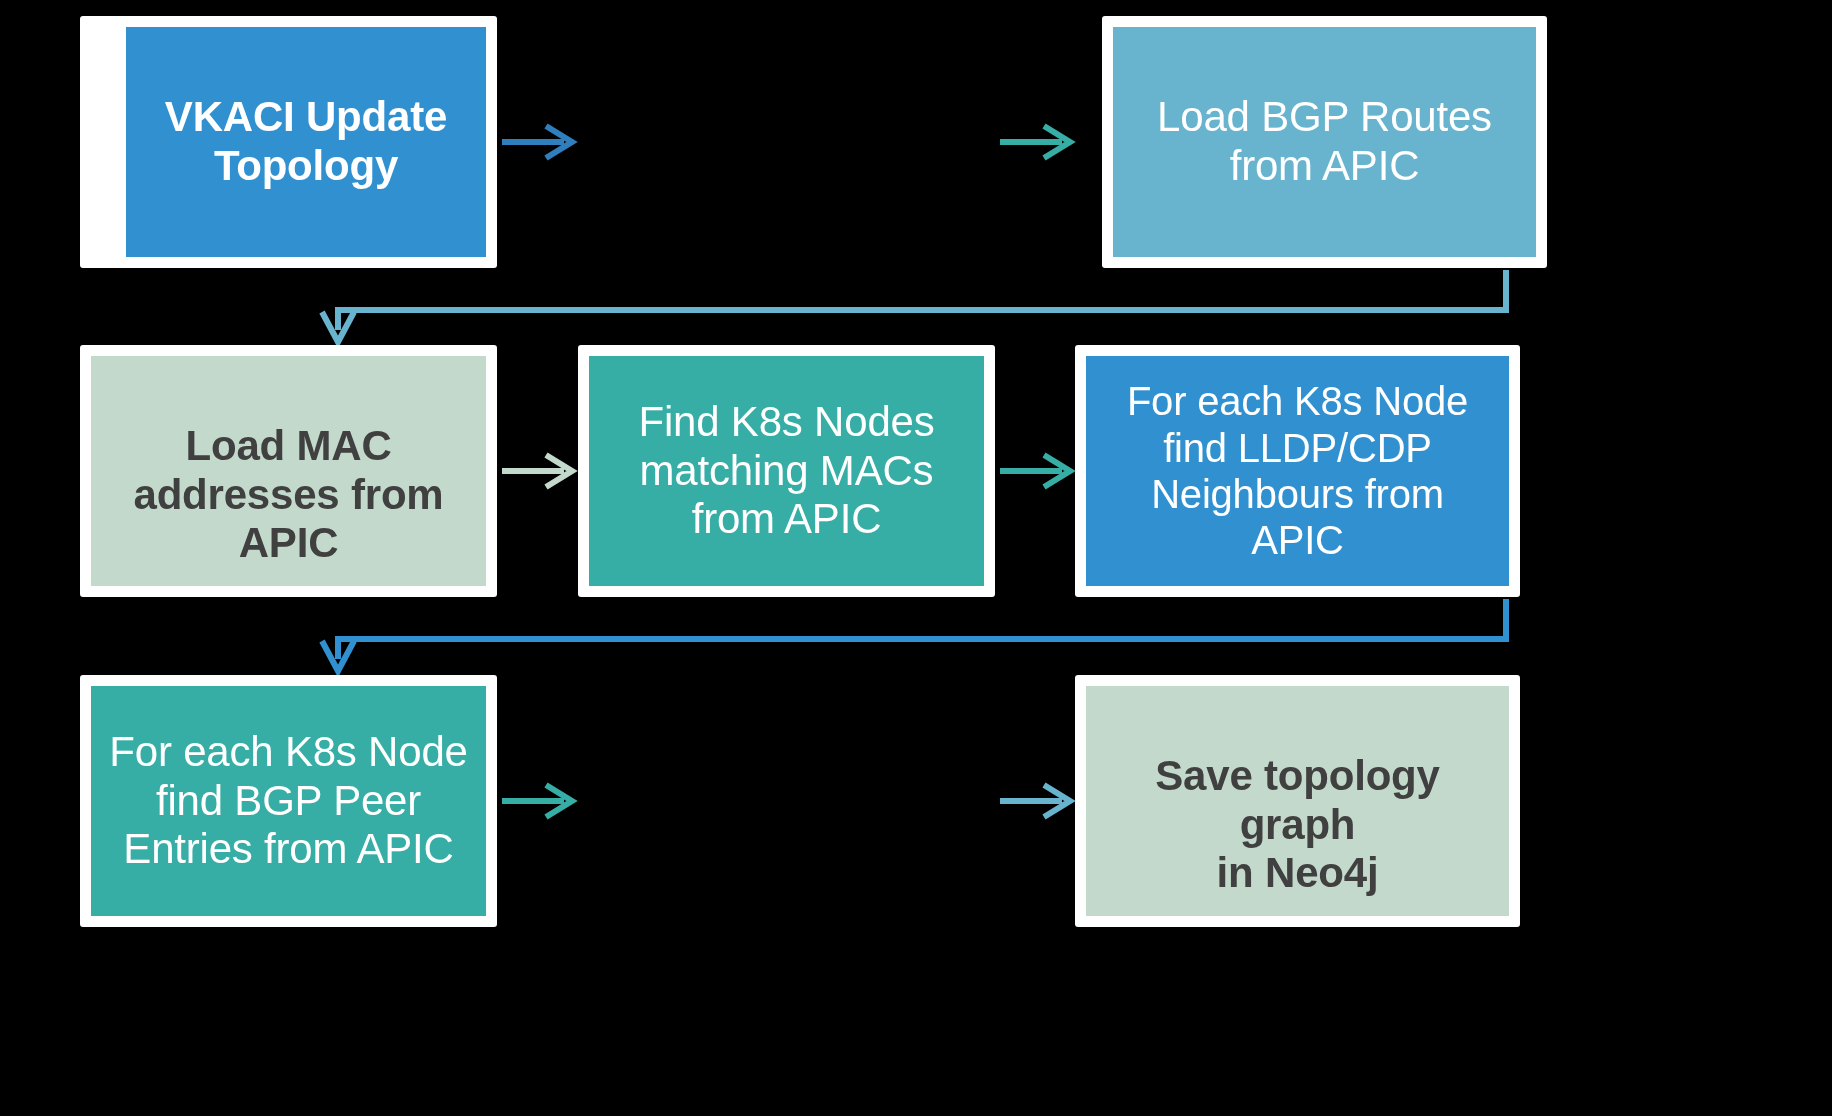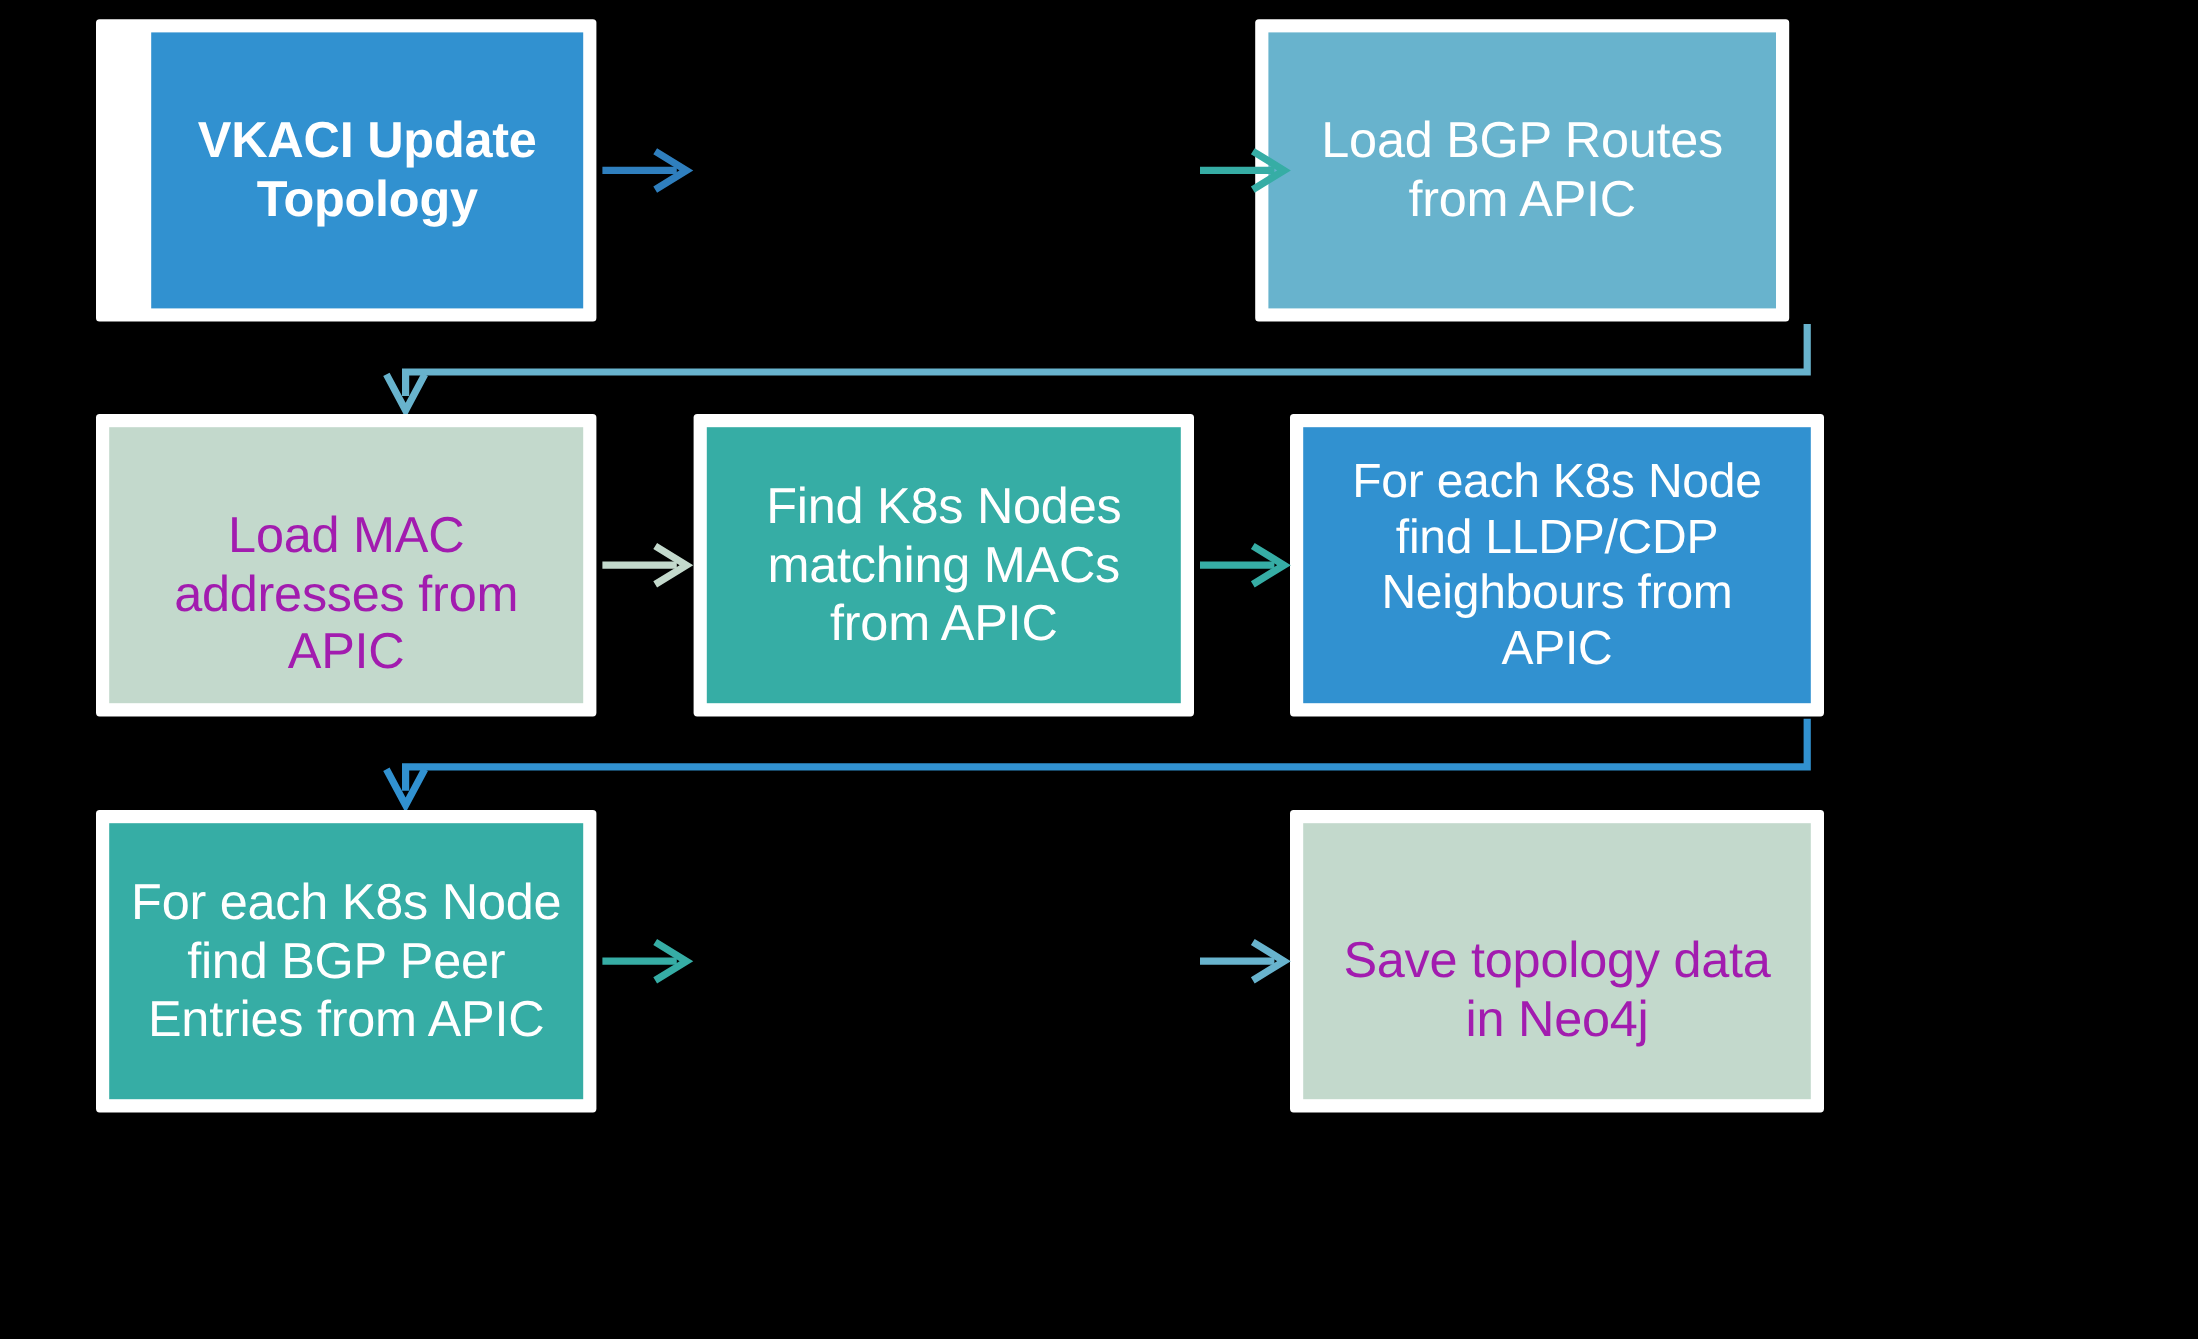--- a/index.html
+++ b/index.html
@@ -48,21 +48,21 @@
 
   
   .fill-blue       { background: #3191d0; }
   .fill-teal       { background: #36ada5; }
   .fill-lightblue  { background: #68b3cd; }
   .fill-sage       { background: #c3d9cc; }
 
   
   .txt-white       { color: #ffffff; font-weight: normal; }
   .txt-white-bold  { color: #ffffff; font-weight: bold; }
-  .txt-dark-bold   { color: #a21caf; font-weight: normal; margin-top: 48px; }
+  .txt-dark-bold   { color: #404040; font-weight: bold; margin-top: 48px; }
 
   
   .arrow-h {
     position: absolute;
     height: 44px;
     display: block;
   }
   .arrow-h svg { display: block; overflow: visible; }
 
   
@@ -78,21 +78,21 @@
 <div id="stage">
 
   <div class="node" style="left:80px; top:16px; width:417px; height:252px;padding-left:46px;">
     <div class="fill fill-blue">
       <span class="label txt-white-bold" style="font-size:42px;">VKACI Update
 Topology</span>
     </div>
   </div>
 
 
-  <div class="node" style="left:1046px; top:16px; width:445px; height:252px;">
+  <div class="node" style="left:1102px; top:16px; width:445px; height:252px;">
     <div class="fill fill-lightblue">
       <span class="label txt-white" style="font-size:42px;">Load BGP Routes
 from APIC</span>
     </div>
   </div>
 
   <div class="arrow-h" style="left:500px; top:120px; width:80px;">
     <svg width="80" height="44" viewBox="0 0 80 44">
       <path d="M2,22 L64,22" stroke="#2f7fbe" stroke-width="6" fill="none"></path>
       <path d="M46,6 L72,22 L46,38" stroke="#2f7fbe" stroke-width="6" fill="none" stroke-linejoin="miter" stroke-linecap="butt"></path>
@@ -163,21 +163,21 @@
     <div class="fill fill-teal">
       <span class="label txt-white" style="font-size:42px;">For each K8s Node
 find BGP Peer
 Entries from APIC</span>
     </div>
   </div>
 
 
   <div class="node" style="left:1075px; top:675px; width:445px; height:252px;">
     <div class="fill fill-sage">
-      <span class="label txt-dark-bold" style="font-size:42px;">Save topology data
+      <span class="label txt-dark-bold" style="font-size:42px;">Save topology graph
 in Neo4j</span>
     </div>
   </div>
 
   <div class="arrow-h" style="left:500px; top:779px; width:80px;">
     <svg width="80" height="44" viewBox="0 0 80 44">
       <path d="M2,22 L64,22" stroke="#36ada5" stroke-width="6" fill="none"></path>
       <path d="M46,6 L72,22 L46,38" stroke="#36ada5" stroke-width="6" fill="none" stroke-linejoin="miter" stroke-linecap="butt"></path>
     </svg>
   </div>

